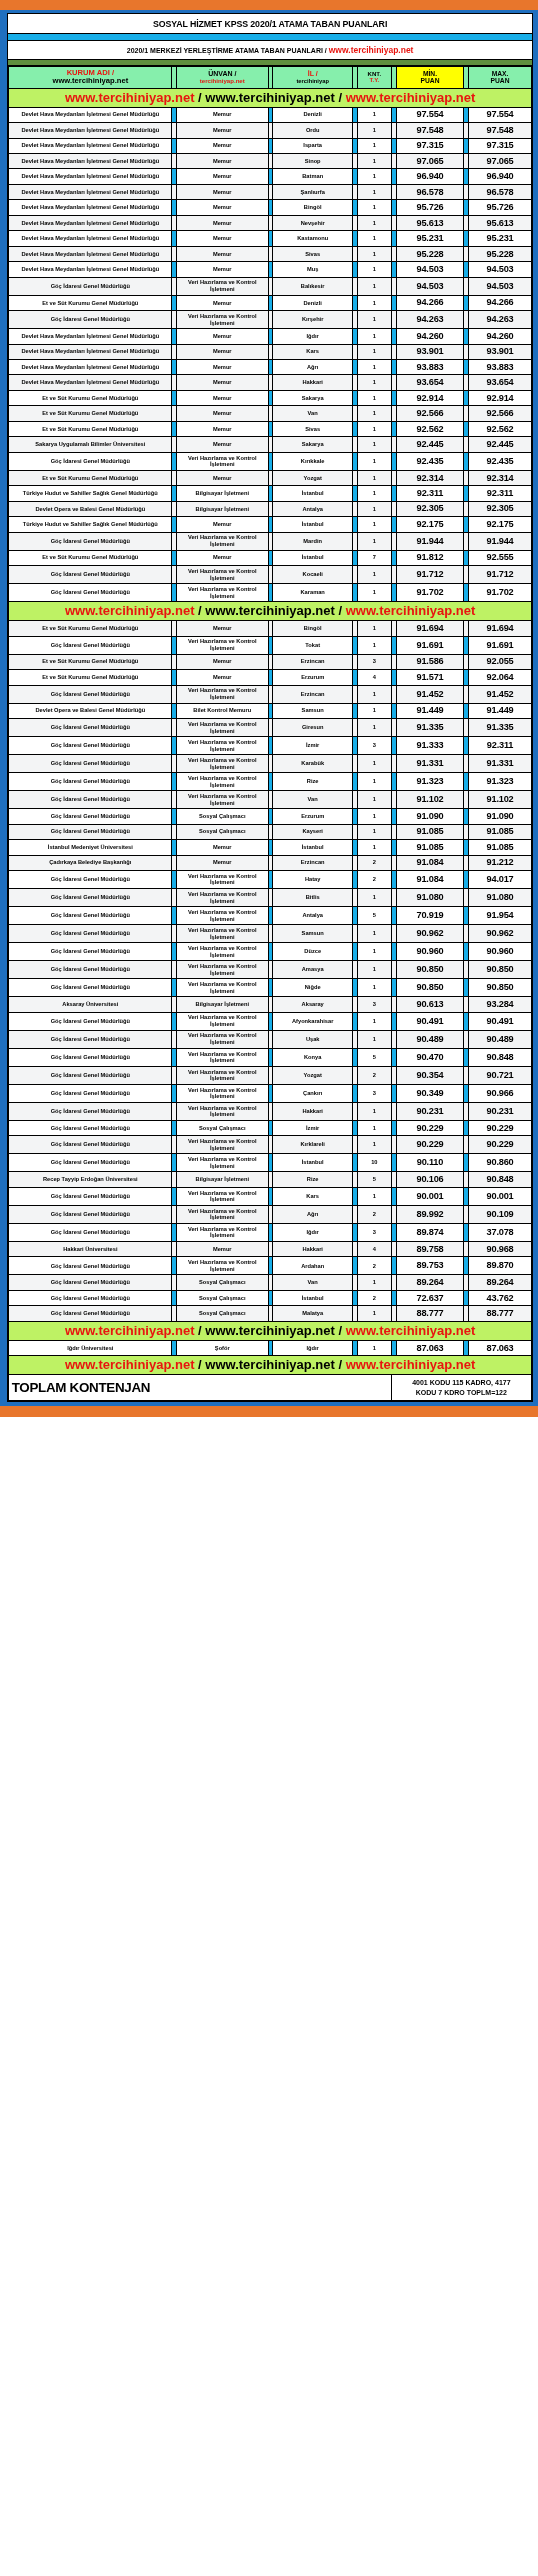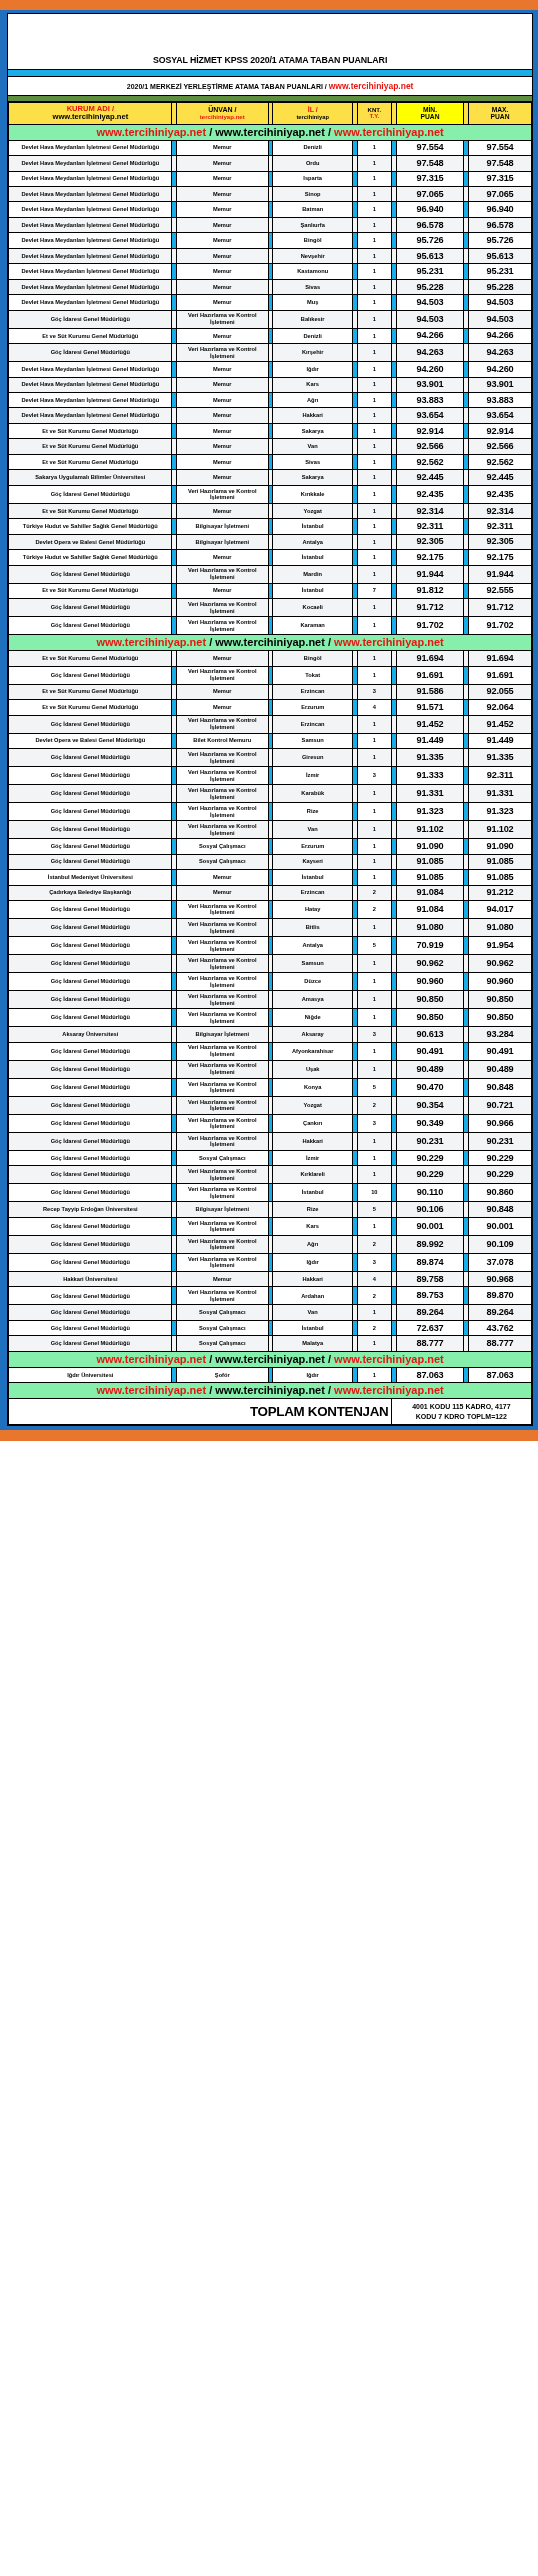--- a/index.html
+++ b/index.html
@@ -39,21 +39,20 @@
   
   .title-cell{
     text-align:center;
     font-weight:bold;
     font-size:8.8px;
     letter-spacing:-0.1px;
     padding:4.3px 2.4px 4.3px 2.4px;
     border-bottom:1.2px solid #000;
     background:#ffffff;
     color:#000;
-    margin-top:36px;
   }
   .cyan-strip{
     background:#19aee8;
     height:6.1px;
     border-bottom:1.2px solid #000;
   }
   .subtitle-cell{
     text-align:center;
     font-weight:bold;
     font-size:7px;
@@ -95,43 +94,43 @@
   }
 
   
   tr.head td{
     border:0.6px solid #000;
     text-align:center;
     vertical-align:middle;
     font-weight:bold;
     padding:1.8px 1.2px;
     line-height:1.12;
-    background:#fde047;
+    background:#86efac;
   }
   tr.head td.sep{border-left:none;border-right:none;}
   .h-kurum-1{color:#e8150f;font-size:7.6px;display:block;}
   .h-kurum-2{color:#000;font-size:7.6px;display:block;}
   .h-unvan-1{color:#000;font-size:7px;display:block;}
   .h-unvan-2{color:#e8150f;font-size:6.1px;display:block;}
   .h-il-1{color:#e8150f;font-size:7px;display:block;}
   .h-il-2{color:#000;font-size:5.8px;display:block;}
   .h-knt-1{color:#000;font-size:6.1px;display:block;}
   .h-knt-2{color:#e8150f;font-size:6.1px;display:block;}
   .h-min-1,.h-min-2{color:#000;font-size:6.7px;display:block;}
   .h-max-1,.h-max-2{color:#000;font-size:6.7px;display:block;}
   td.minhead{background:#ffff00 !important;}
 
   
   tr.promo td{
-    background:#86efac;
+    background:#bef264;
     border:0.6px solid #000;
     text-align:center;
     padding:1.2px 1.2px 1.8px 1.2px;
     font-weight:bold;
-    font-size:11px;
+    font-size:13px;
     white-space:nowrap;
   }
   .promo .red{color:#e8150f;}
   .promo .blk{color:#000;}
 
   
   tr.data td{
     border:0.6px solid #000;
     vertical-align:middle;
     text-align:center;
@@ -157,21 +156,21 @@
   }
 
   
   tr.footer td{
     border:0.6px solid #000;
     background:#ffffff;
     vertical-align:middle;
     padding:3.1px 2.4px;
   }
   tr.footer td.total-label{
-    text-align:right;font-weight:bold;font-size:13.4px;letter-spacing:-0.3px;color:#000;
+    text-align:left;font-weight:bold;font-size:13.4px;letter-spacing:-0.3px;color:#000;
   }
   tr.footer td.total-value{
     text-align:center;font-weight:bold;font-size:7px;line-height:1.35;color:#000;
   }
 </style>
 </head>
 <body>
 
 <div class="page">
 

